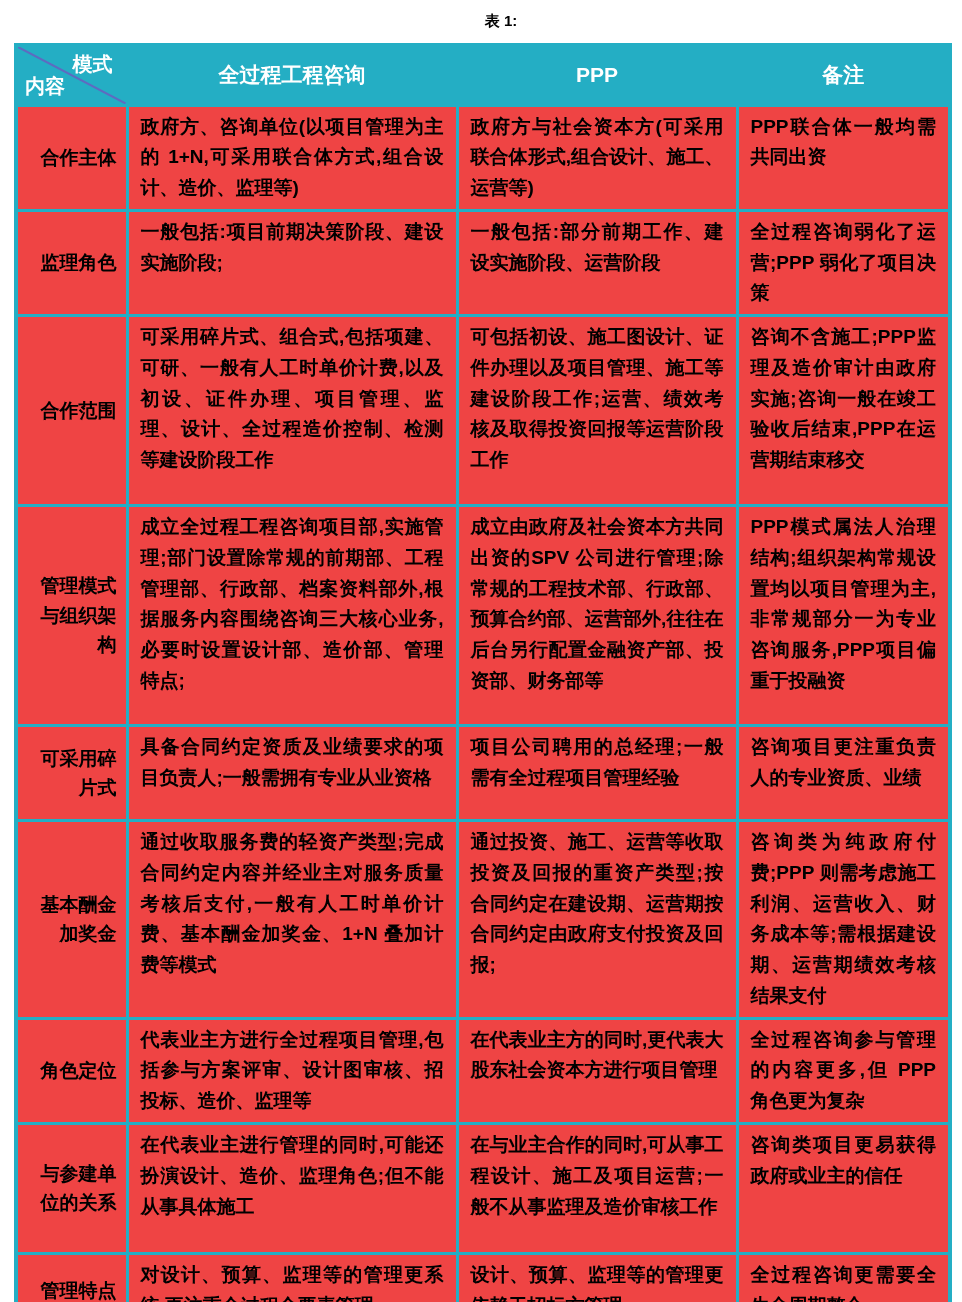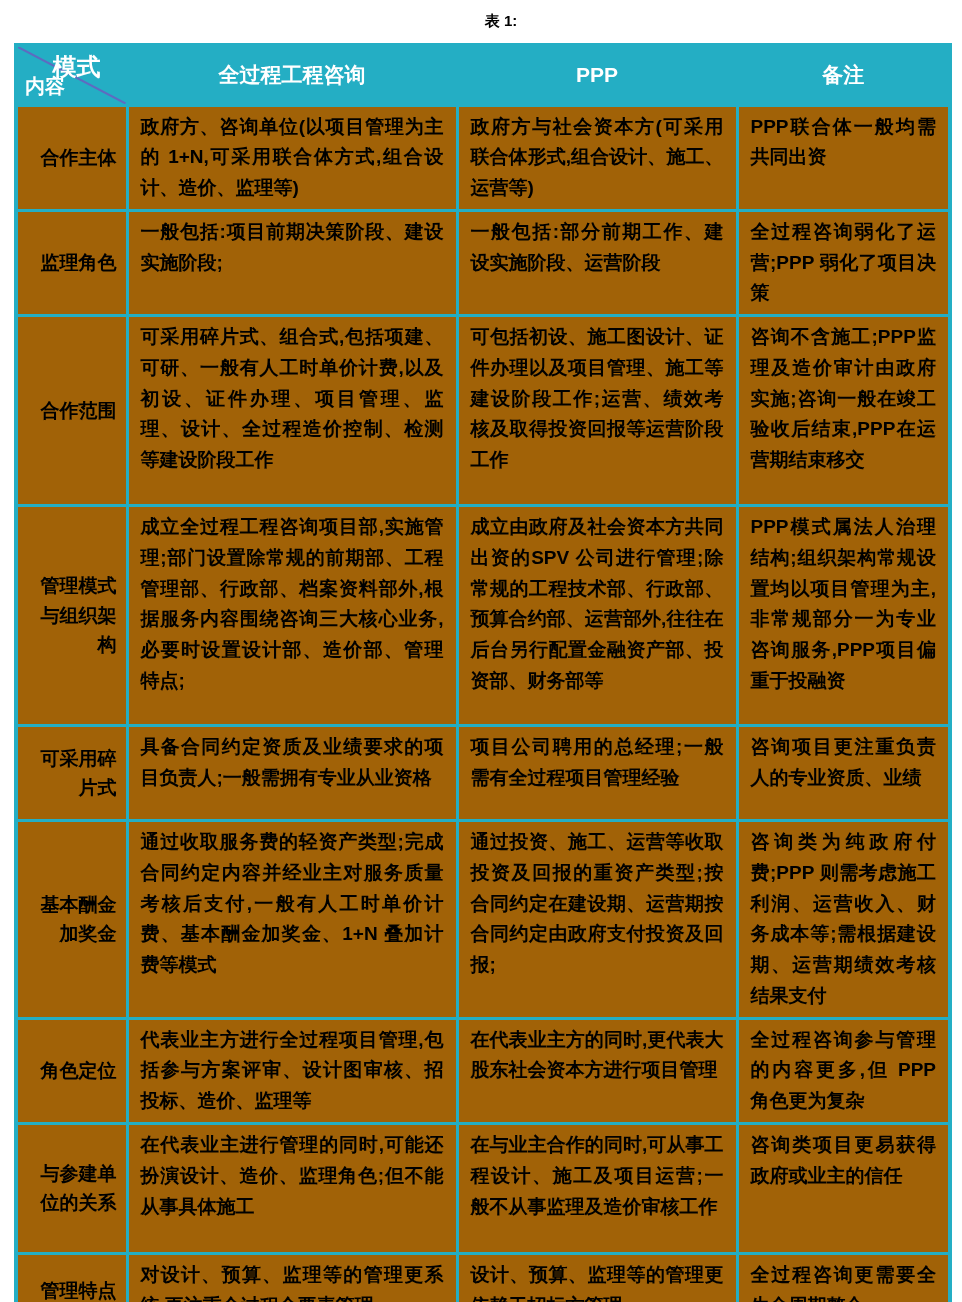--- a/index.html
+++ b/index.html
@@ -54,31 +54,31 @@
     padding: 0;
   }
   th.corner .diag {
     position: absolute;
     left: 0; top: 0;
     width: 100%; height: 100%;
     display: block;
   }
   th.corner .corner-top {
     position: absolute;
-    top: 4px; right: 25px;
-    font-size: 24px;
+    top: 4px; right: 13px;
+    font-size: 20px;
   }
   th.corner .corner-bottom {
     position: absolute;
     bottom: 4px; left: 7px;
     font-size: 20px;
   }
 
   td {
-    background: #a16207;
+    background: #ef4444;
     color: #000000;
     font-size: 19px;
     font-weight: bold;
     line-height: 1.62;
     vertical-align: top;
     padding: 5px 12px 5px 12px;
     text-align: justify;
     overflow: hidden;
   }
   td.label {

